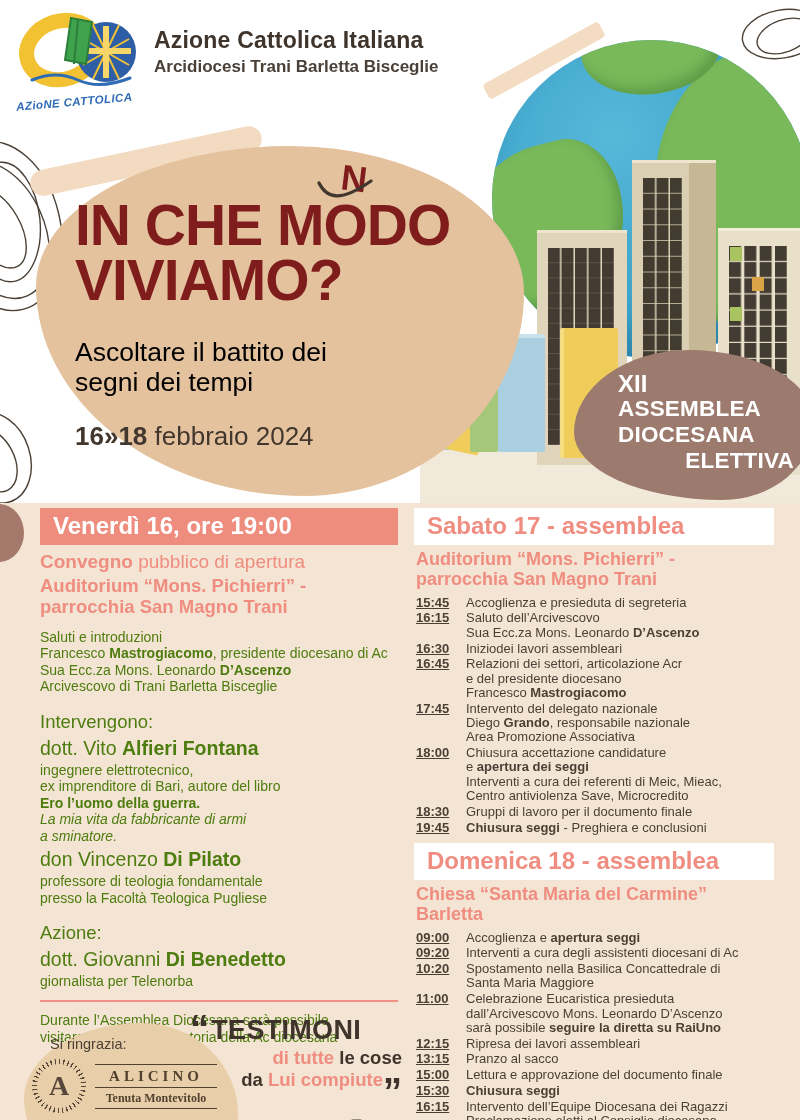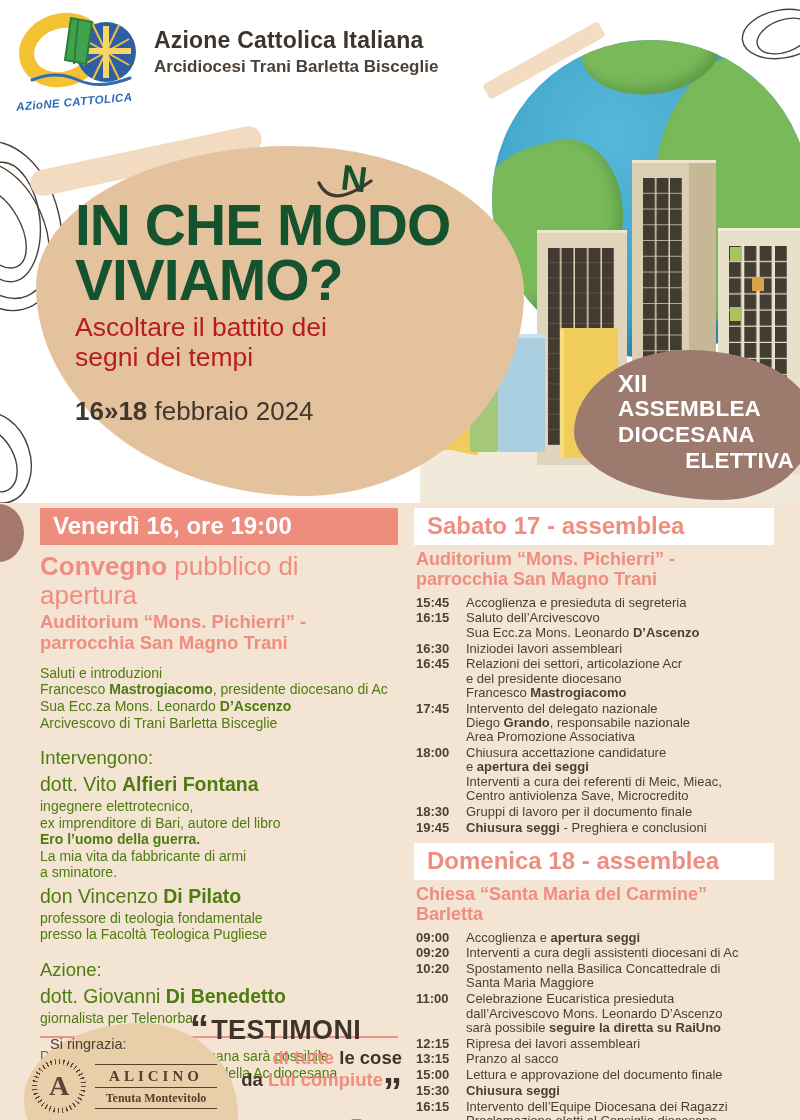--- a/index.html
+++ b/index.html
@@ -49,65 +49,65 @@
   .logo { position:absolute; left:16px; top:10px; width:134px; }
   .logo-caption { margin-top:1px; color:#2f6cb5; font-weight:700; font-style:italic; font-size:11.5px; letter-spacing:.4px; transform:rotate(-5deg); }
   .org { position:absolute; left:154px; top:27px; }
   .org-title { font-size:23px; font-weight:700; color:#3f342b; letter-spacing:.2px; }
   .org-sub { font-size:17px; font-weight:700; color:#4a4038; margin-top:3px; }
 
   
   .stripe1 { position:absolute; left:28px; top:148px; width:236px; height:26px; background:#f3dbc1; transform:rotate(-12deg); border-radius:13px; z-index:2; }
   .hero { position:absolute; left:36px; top:146px; width:488px; height:350px; background:#e4c29e;
           border-radius:52% 48% 45% 55% / 40% 42% 58% 60%; padding:52px 0 0 39px; z-index:3; }
-  .hero-title { font-weight:700; font-size:57px; line-height:.97; letter-spacing:-1px; color:#14532d; }
+  .hero-title { font-weight:700; font-size:57px; line-height:.97; letter-spacing:-1px; color:#7f1d1d; }
   .o-wrap { position:relative; display:inline-block; }
   .n-mark { position:absolute; top:-36px; left:17px; font-size:36px; letter-spacing:0; transform:rotate(7deg); }
   .n-swoosh { position:absolute; top:-19px; left:-8px; width:58px; height:24px; }
   .n-swoosh path { fill:none; stroke:#42372e; stroke-width:3.2; stroke-linecap:round; }
-  .hero-sub { margin-top:3px; font-size:26.5px; line-height:1.15; color:#b91c1c; }
+  .hero-sub { margin-top:28px; font-size:26.5px; line-height:1.15; color:#000000; }
   .hero-date { margin-top:23px; font-size:26px; color:#42372e; }
   .hero-date .b { font-weight:700; }
 
   
   .badge { position:absolute; left:574px; top:350px; width:240px; height:150px; background:#9c7b6e;
            border-radius:48% 52% 38% 62% / 55% 48% 52% 45%; color:#fff; font-weight:700;
            padding:21px 20px 0 44px; z-index:4; }
   .bl1 { font-size:24px; line-height:1.05; }
   .bl2,.bl3 { font-size:22.5px; line-height:1.15; letter-spacing:.2px; }
   .bl4 { font-size:22.5px; line-height:1.15; text-align:right; letter-spacing:.2px; }
 
   
   .bottom { position:absolute; left:0; top:503px; width:800px; height:617px; background:#f4e4d3; overflow:hidden; z-index:2; }
   .edge-dot { position:absolute; left:-26px; top:1px; width:50px; height:58px; border-radius:50%; background:#a5786c; }
 
   .col-left { position:absolute; left:40px; top:5px; width:358px; }
   .band-fill { background:#ee8c7e; color:#fff; font-weight:700; font-size:24px; padding:4px 13px 5px; }
-  .f-heading { margin-top:7px; font-size:26px; line-height:1.1; }
+  .f-heading { margin-top:7px; font-size:19px; line-height:1.1; }
   .f-venue { margin-top:3px; font-size:18.5px; line-height:1.13; font-weight:600; color:#ef8d80; }
   .blk { color:#4d7c0f; }
   .blk.body { margin-top:11px; font-size:14px; line-height:1.18; }
   .blk.body.tight { margin-top:2px; }
   .blk.lead { margin-top:16px; font-size:18.5px; }
   .blk.name { margin-top:4px; font-size:19.5px; }
   .divider { margin-top:10px; height:2px; background:#ef9184; }
   .blk.note { margin-top:10px; font-size:14px; line-height:1.22; }
 
   .col-right { position:absolute; left:414px; top:5px; width:360px; }
   .band-white { background:#ffffff; color:#ef8d80; font-weight:700; font-size:24px; padding:4px 13px 5px; }
   .band2 { margin-top:8px; }
   .s-venue { margin-top:4px; padding-left:2px; font-size:18px; line-height:1.13; font-weight:600; color:#ef8d80; }
   .sched { margin-top:6px; padding-left:2px; }
   .srow { display:flex; gap:9px; margin-bottom:1.5px; font-size:13px; line-height:1.1; color:#4b3f35; }
-  .stime { font-weight:700; min-width:41px; }
+  .stime { font-weight:700; min-width:41px;text-decoration:underline; }
   .stext { flex:1; }
 
   
   .s-b { font-weight:700; }
-  .s-i { }
+  .s-i { font-style:italic; }
   .s-a { color:#ef8d80; }
   .s-ab { color:#ef8d80; font-weight:700; }
 
   
   .thanks-blob { position:absolute; left:24px; top:520px; width:214px; height:152px; background:#e9cfa9;
                  border-radius:55% 45% 60% 40% / 50% 60% 40% 50%; }
   .thanks-label { position:absolute; left:50px; top:533px; font-size:14.5px; color:#4b3f35; }
   .sponsor { position:absolute; left:32px; top:556px; display:flex; align-items:center; gap:9px; color:#52412f; }
   .sp-emblem { width:54px; height:54px; border-radius:50%; position:relative;
                background:repeating-conic-gradient(#57473a 0deg 3deg, transparent 3deg 10deg); }

